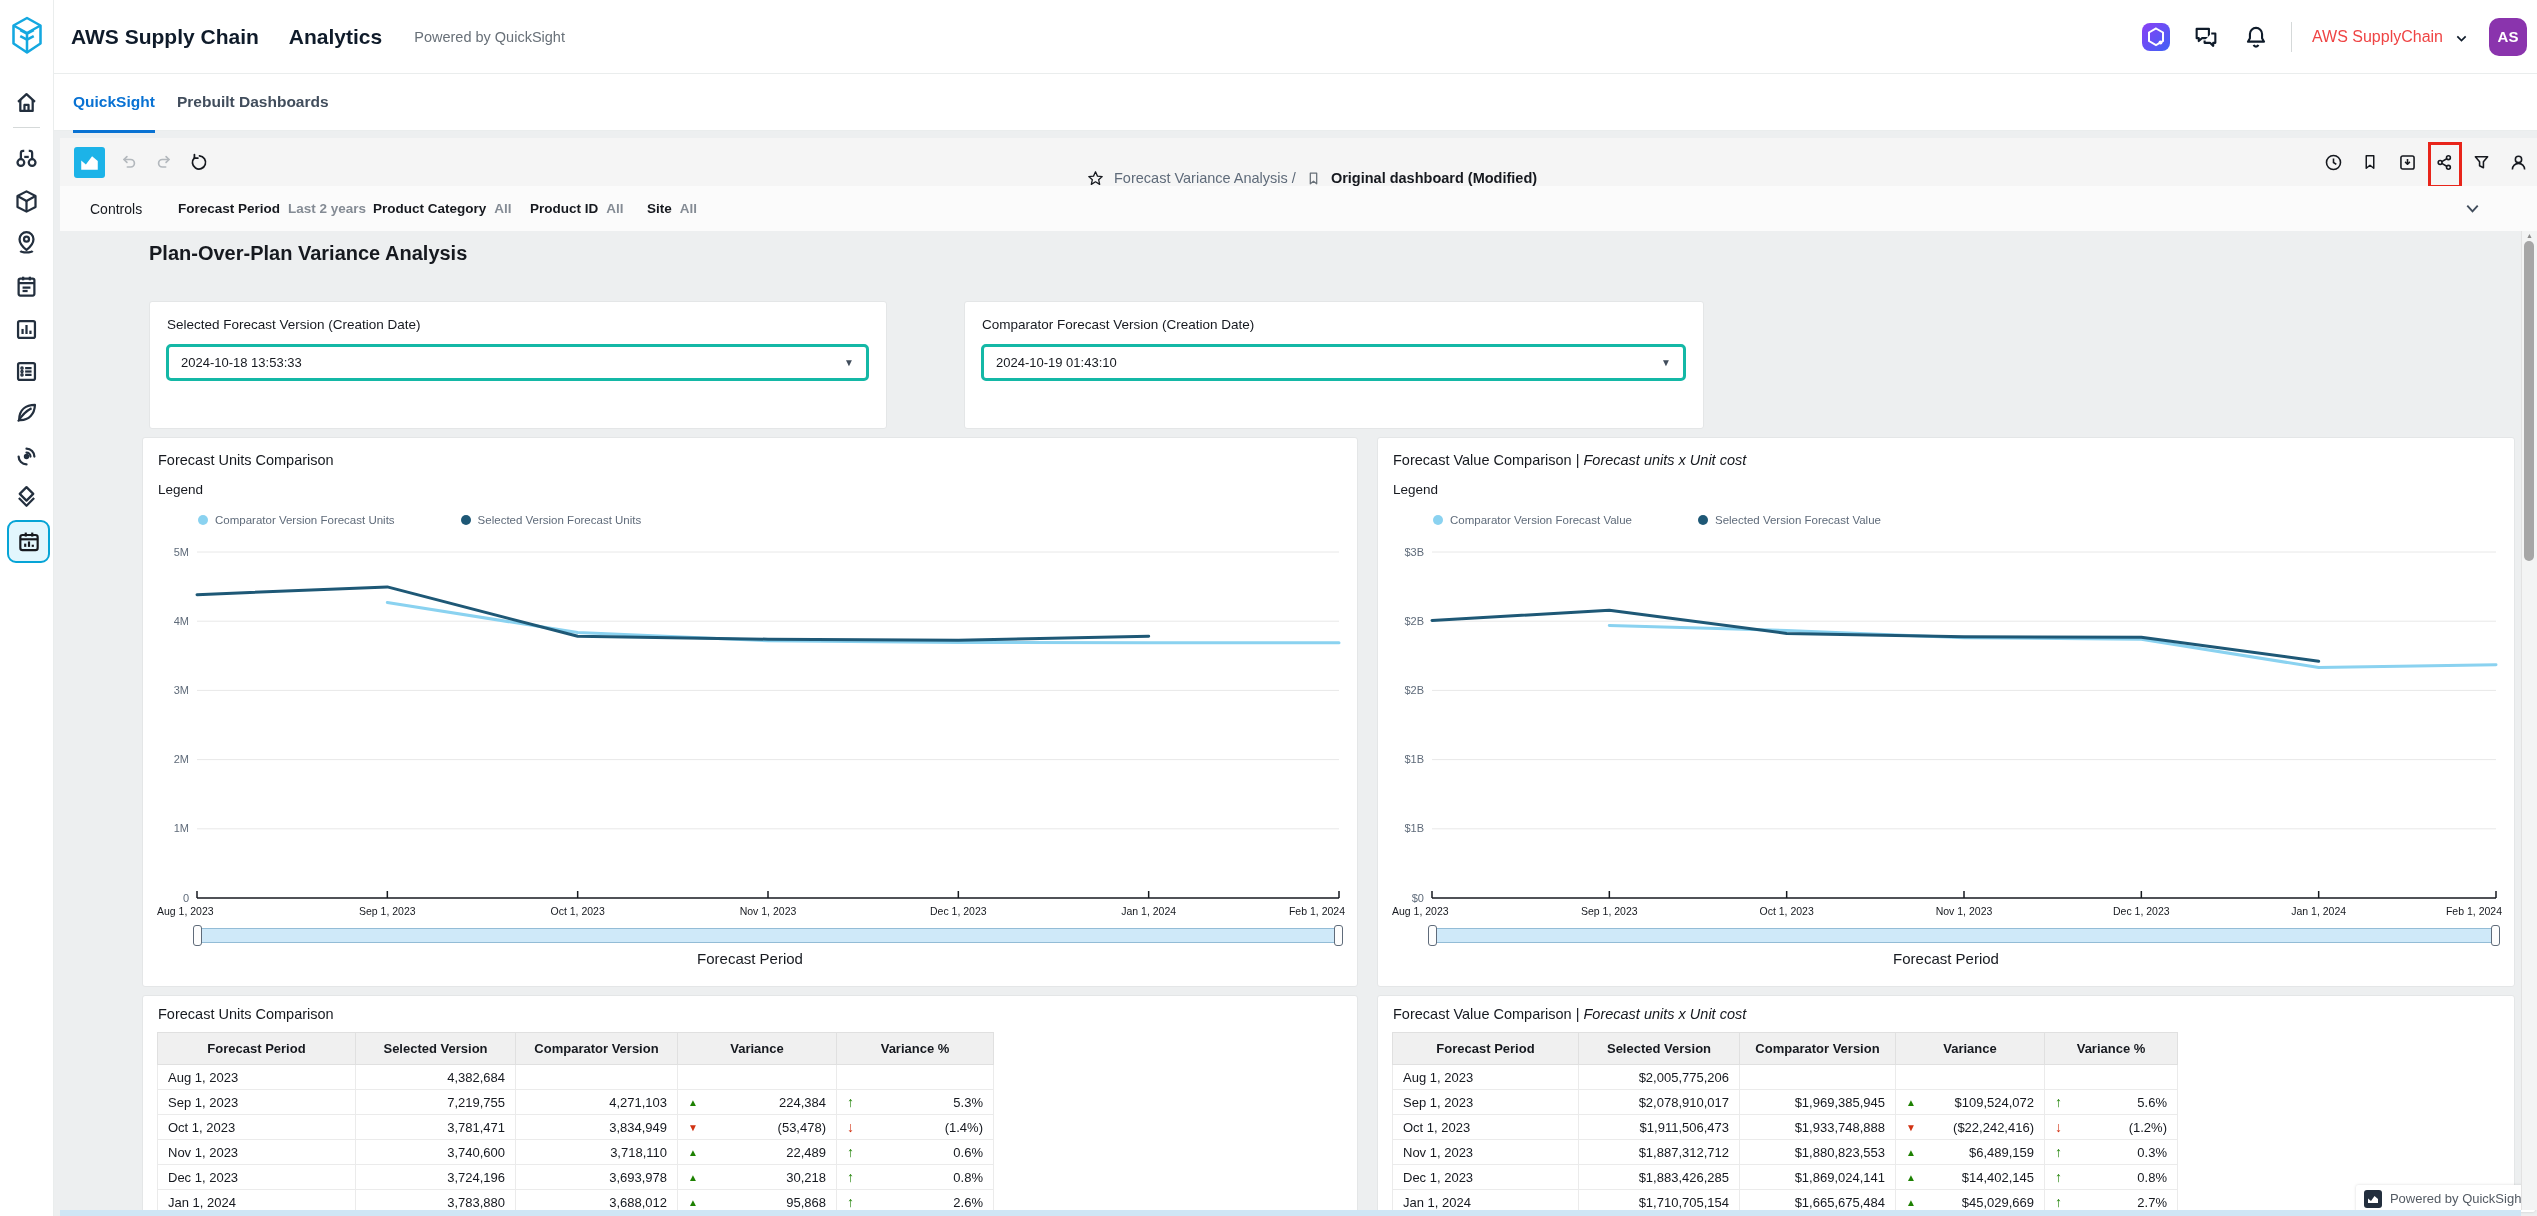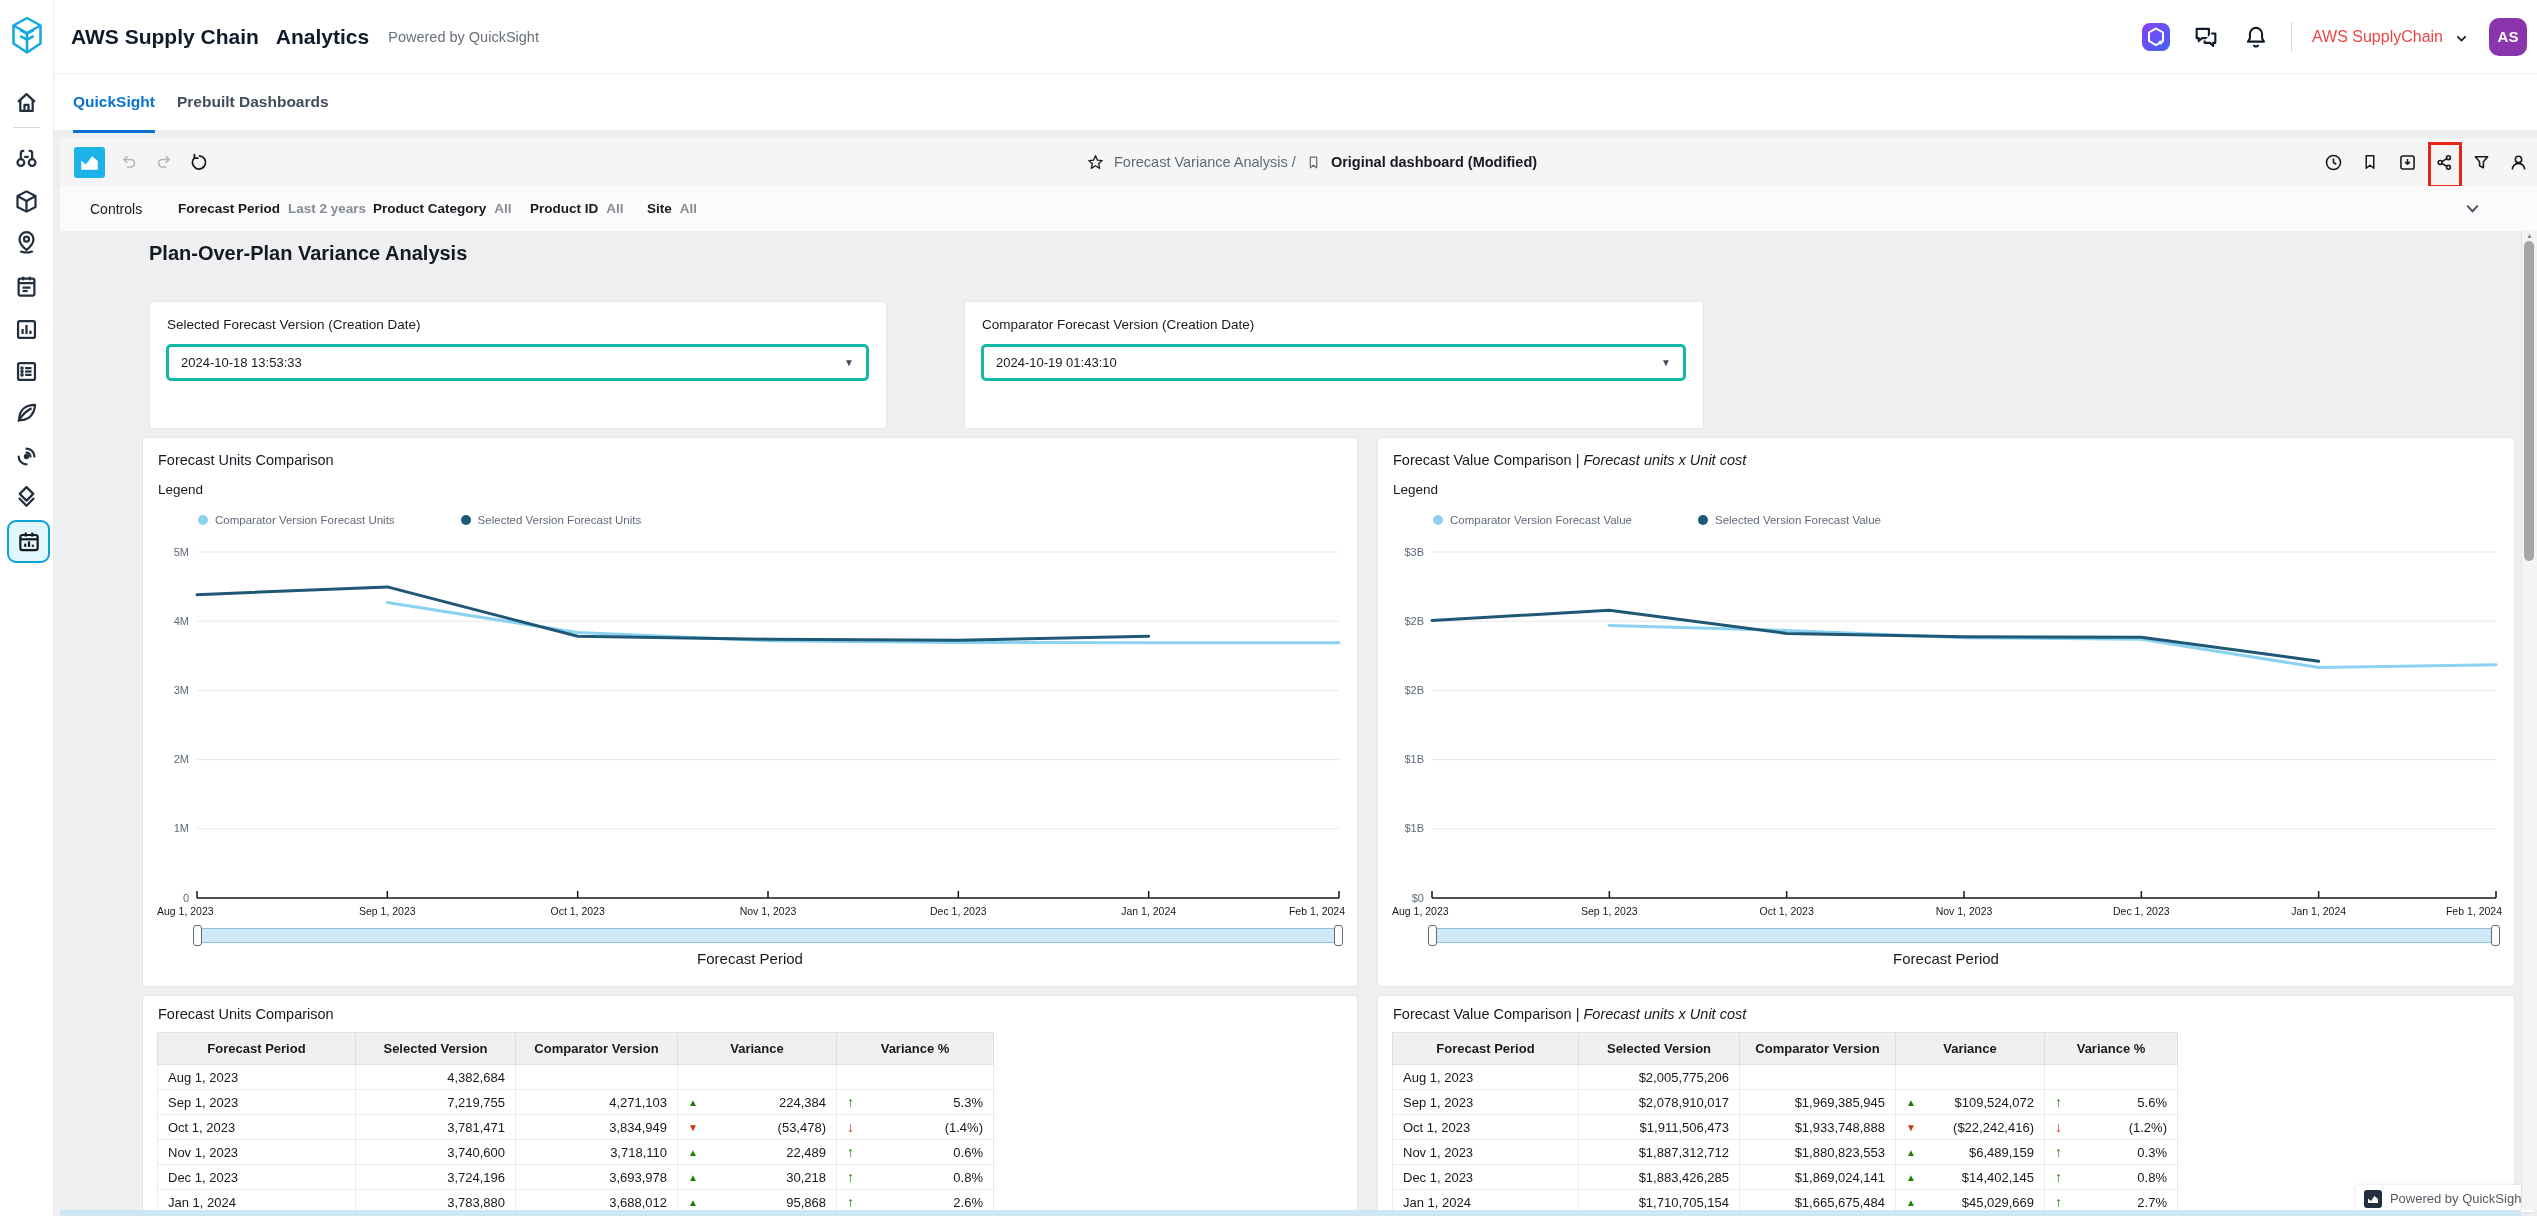--- a/index.html
+++ b/index.html
@@ -1,21 +1,21 @@
 <!DOCTYPE html>
 <html style="--accent: #0972d3; --positive: #1d8102; --negative: #d13212; --line-dark: #1e5876; --line-light: #8ad2f0; --slider: #cfe9f9; --avatar: #8a34ad; --qs-cyan: #1cb3e8; --annotation: #e8241a;"><head>
 <meta charset="utf-8">
 <style>
   html,body{margin:0;padding:0;background:#fff;}
   .app{position:relative;width:2537px;height:1216px;background:#fff;overflow:hidden;
        font-family:"Liberation Sans",sans-serif;color:#16191f;}
   svg{display:block;}
   
   .topbar{position:absolute;left:53px;top:0;right:0;height:73px;background:#fff;border-bottom:1px solid #eaeded;z-index:6;}
-  .brand{position:absolute;left:18px;top:0;height:100%;display:flex;align-items:center;gap:13px;}
+  .brand{position:absolute;left:18px;top:0;height:100%;display:flex;align-items:center;gap:26px;}
   .brand .t1{font-size:21px;font-weight:bold;color:#0f1b2a;}
   .brand .t2{font-size:21px;font-weight:bold;color:#0f1b2a;margin-left:4px;}
   .brand .t3{font-size:14.5px;color:#687078;margin-left:6px;}
   .top-right{position:absolute;right:10px;top:0;height:100%;display:flex;align-items:center;gap:20px;}
   .tr-icon{width:30px;height:30px;display:flex;align-items:center;justify-content:center;cursor:pointer;}
   .tr-divider{width:1px;height:30px;background:#d5d9d9;}
   .account{display:flex;align-items:flex-end;gap:11px;font-size:16px;color:#ef4444;cursor:pointer;}
   .avatar{width:38px;height:38px;border-radius:10px;background:var(--avatar);color:#fff;font-weight:bold;
           font-size:15px;display:flex;align-items:center;justify-content:center;cursor:pointer;}
   
@@ -29,21 +29,21 @@
   .tabsrow{position:absolute;left:53px;top:73px;right:0;height:57px;background:#fff;border-bottom:1px solid #eaeded;z-index:5;}
   .tab{position:absolute;top:0;height:100%;display:flex;align-items:center;font-size:15.5px;font-weight:bold;cursor:pointer;}
   .tab.active{color:var(--accent);border-bottom:3px solid var(--accent);}
   .tab.idle{color:#414d5c;}
   
   .work{position:absolute;left:53px;top:130px;right:0;bottom:0;background:#edeff0;}
   .qs-toolbar{position:absolute;left:7px;top:8px;right:0;height:48px;background:#f5f5f5;border-bottom:1px solid #e2e4e4;}
   .qs-logo{position:absolute;left:14px;top:9px;width:31px;height:31px;background:var(--qs-cyan);border-radius:3px;
            display:flex;align-items:center;justify-content:center;cursor:pointer;}
   .tb-left-icons{position:absolute;left:58px;top:0;height:100%;display:flex;align-items:center;gap:13px;}
-  .crumbs{position:absolute;left:1026px;top:0;height:100%;display:flex;align-items:center;gap:9px;}
+  .crumbs{position:absolute;left:1026px;top:16px;height:100%;display:flex;align-items:center;gap:9px;}
   .crumb1{font-size:14.5px;color:#5f6b7a;cursor:pointer;}
   .crumb2{font-size:14.5px;font-weight:bold;color:#16191f;}
   .tb-right{position:absolute;right:8px;top:0;height:100%;display:flex;align-items:center;gap:15px;}
   .tb-btn{width:22px;height:22px;display:flex;align-items:center;justify-content:center;color:#16191f;cursor:pointer;position:relative;}
   .red-box{position:absolute;left:-5px;top:-9px;width:28px;height:40px;border:3px solid var(--annotation);}
   .controls{position:absolute;left:7px;top:56px;right:0;height:45px;background:#fbfbfb;border-bottom:1px solid #e6e8e8;}
   .ctrl-label{position:absolute;left:30px;top:0;height:100%;display:flex;align-items:center;font-size:14px;color:#16191f;}
   .ctrl-item{position:absolute;top:0;height:100%;display:flex;align-items:center;gap:8px;cursor:pointer;}
   .ctrl-name{font-size:13.5px;font-weight:bold;color:#16191f;}
   .ctrl-value{font-size:13.5px;color:#848b94;font-weight:bold;}

